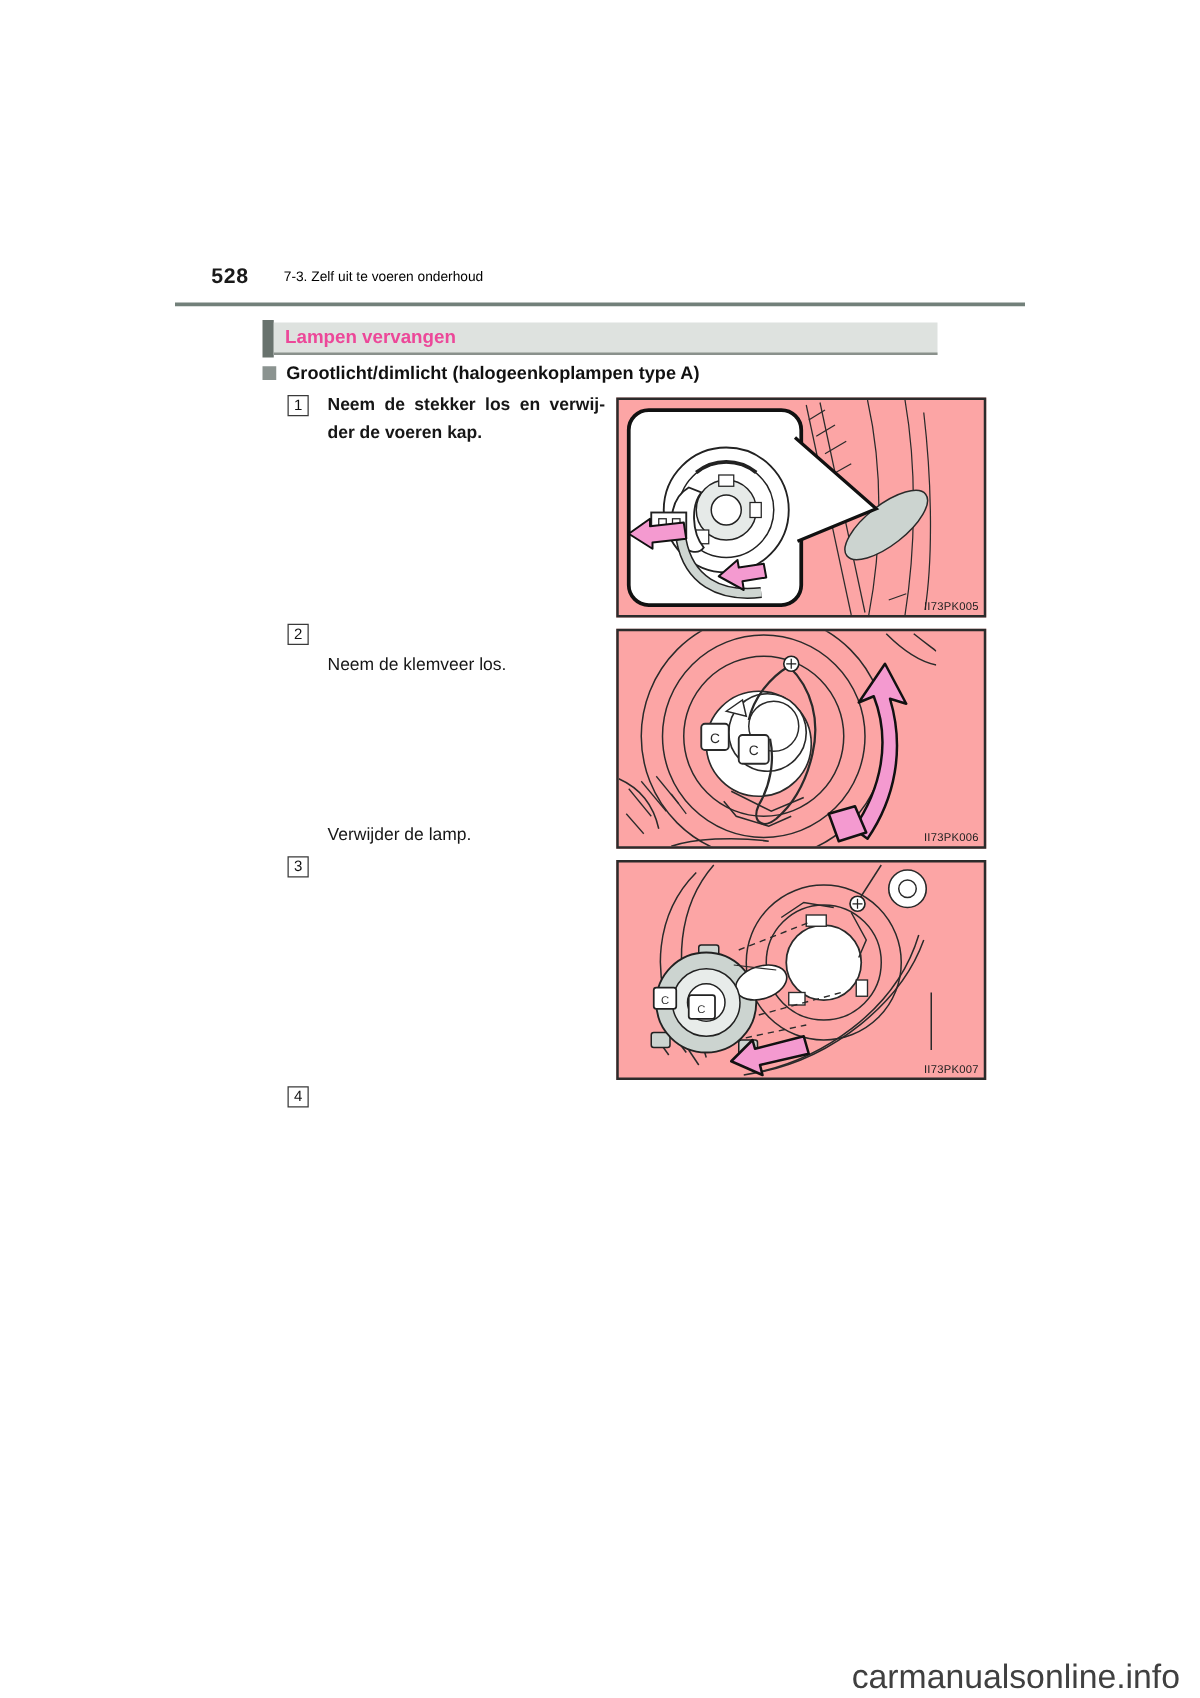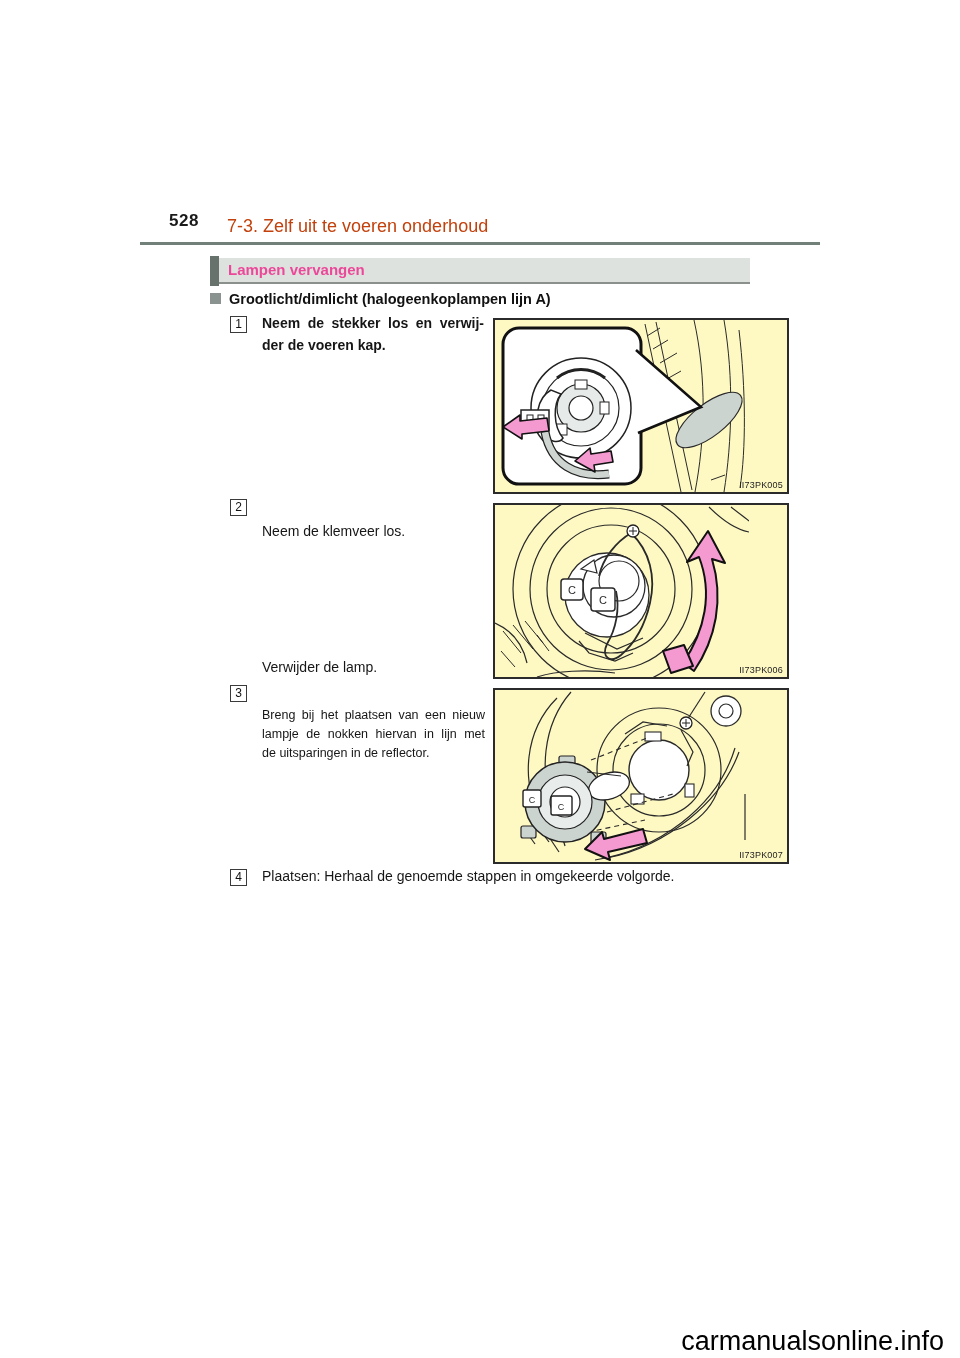--- a/index.html
+++ b/index.html
@@ -7,66 +7,66 @@
     position:relative;
     width:960px;height:1358px;
     background:#ffffff;
     font-family:"Liberation Sans","DejaVu Sans",sans-serif;
     color:#1a1a1a;
     overflow:hidden;
     padding-left:44px;
   }
   .abs{position:absolute;}
   .hdr-num{left:169px;top:211px;font-size:17px;font-weight:bold;letter-spacing:0.5px;}
-  .hdr-chap{left:227px;top:216px;font-size:18px;color:#c2410c;}
+  .hdr-chap{left:227px;top:216px;font-size:11px;color:#000000;}
   .hdr-rule{left:140px;top:242px;width:680px;height:3px;background:#72807a;}
   .secbar-accent{left:210px;top:256px;width:9px;height:30px;background:#68726d;}
   .secbar-bg{left:219px;top:258px;width:531px;height:24px;background:#dee2df;border-bottom:2px solid #8a918c;}
   .secbar-title{left:228px;top:261px;font-size:15px;font-weight:bold;color:#ec4899;}
   .sq{left:210px;top:293px;width:11px;height:11px;background:#8b9390;}
   .subsec-title{left:229px;top:291px;font-size:14.5px;font-weight:bold;color:#111;}
   .stepnum{
     position:absolute;left:230px;width:17px;height:17px;
     border:1.3px solid #3a3a3a;box-sizing:border-box;background:#fff;
     font-size:12px;line-height:14.5px;text-align:center;color:#111;
   }
   .steptext{position:absolute;left:262px;font-size:14px;line-height:22px;color:#161616;}
   .w222{width:222px;font-weight:bold;}
   .jline{text-align:justify;text-align-last:justify;}
   .note{position:absolute;left:262px;width:223px;font-size:12.5px;line-height:19px;color:#161616;}
   .fig{
     position:absolute;left:493px;width:296px;height:176px;
-    border:2px solid #2b2b2b;box-sizing:border-box;background:#fef9c3;text-align:right;
+    border:2px solid #2b2b2b;box-sizing:border-box;background:#fca5a5;text-align:right;
   }
   .fig svg{display:block;}
   .figlabel{
     position:absolute;right:4px;bottom:2px;
     font-size:9px;color:#222;letter-spacing:0.2px;
   }
   .watermark{
     left:678px;top:1326px;width:266px;text-align:right;
-    font-size:27px;color:#000000;
+    font-size:27px;color:#404040;
   }
   .ink{stroke:#2a2a2a;fill:none;}
 </style>
 </head>
 <body>
 
 <div class="page">
 
   <div class="abs hdr-num">528</div>
   <div class="abs hdr-chap">7-3. Zelf uit te voeren onderhoud</div>
   <div class="abs hdr-rule"></div>
 
   <div class="abs secbar-accent"></div>
   <div class="abs secbar-bg"></div>
   <div class="abs secbar-title">Lampen vervangen</div>
 
   <div class="abs sq"></div>
-  <div class="abs subsec-title">Grootlicht/dimlicht (halogeenkoplampen lijn A)</div>
+  <div class="abs subsec-title">Grootlicht/dimlicht (halogeenkoplampen type A)</div>
 
   <span class="stepnum" style="top:316px">1</span>
   <div class="steptext w222" style="top:312px">
     <div class="jline">Neem de stekker los en verwij-</div>
     <div>der de voeren kap.</div>
   </div>
 
   <div class="fig" style="top:318px">
     <svg width="254" height="172" viewBox="0 0 254 172">
 
@@ -154,25 +154,20 @@
       <path d="M134,26 h8 M138,22 v8" stroke="#222" stroke-width="1" fill="none"></path>
 
       <path d="M188,158 C 210,126 218,88 204,52 L 192,57 L 213,26 L 230,58 L 217,54 C 229,94 221,134 199,166 Z" fill="#f49ad0" stroke="#111" stroke-width="2" stroke-linejoin="round"></path>
       <path d="M168,146 L 189,140 L 198,161 L 176,168 Z" fill="#f49ad0" stroke="#111" stroke-width="2" stroke-linejoin="round"></path>
     </svg>
     <span class="figlabel">II73PK006</span>
   </div>
 
   <span class="stepnum" style="top:685px">3</span>
   <div class="steptext" style="top:656px">Verwijder de lamp.</div>
-  <div class="note" style="top:706px">
-    <div class="jline">Breng bij het plaatsen van een nieuw</div>
-    <div class="jline">lampje de nokken hiervan in lijn met</div>
-    <div>de uitsparingen in de reflector.</div>
-  </div>
 
   <div class="fig" style="top:688px">
     <svg width="254" height="172" viewBox="0 0 254 172">
       <g class="ink" stroke-width="1.2">
         <path d="M62,8 C 30,40 24,92 48,132"></path>
         <path d="M76,2 C 48,34 42,86 62,124"></path>
         <circle cx="164" cy="80" r="62"></circle>
         <circle cx="164" cy="80" r="46"></circle>
         <path d="M100,170 C 162,160 222,118 240,58"></path>
         <path d="M112,168 C 172,156 226,112 244,62"></path>
@@ -214,17 +209,16 @@
       <text x="37" y="113" font-size="9" text-anchor="middle" fill="#2a2a2a" font-family="Liberation Sans, sans-serif">C</text>
       <rect x="56" y="106" width="21" height="19" rx="2" fill="#ffffff" stroke="#222" stroke-width="1.4"></rect>
       <text x="66" y="120" font-size="9" text-anchor="middle" fill="#2a2a2a" font-family="Liberation Sans, sans-serif">C</text>
 
       <polygon points="90,159 107,142 109,149 148,139 152,153 113,162 115,170" fill="#f49ad0" stroke="#111" stroke-width="2" stroke-linejoin="round"></polygon>
     </svg>
     <span class="figlabel">II73PK007</span>
   </div>
 
   <span class="stepnum" style="top:869px">4</span>
-  <div class="steptext" style="top:865px">Plaatsen: Herhaal de genoemde stappen in omgekeerde volgorde.</div>
 
   <div class="abs watermark">carmanualsonline.info</div>
 
 </div>
 
 </body></html>

